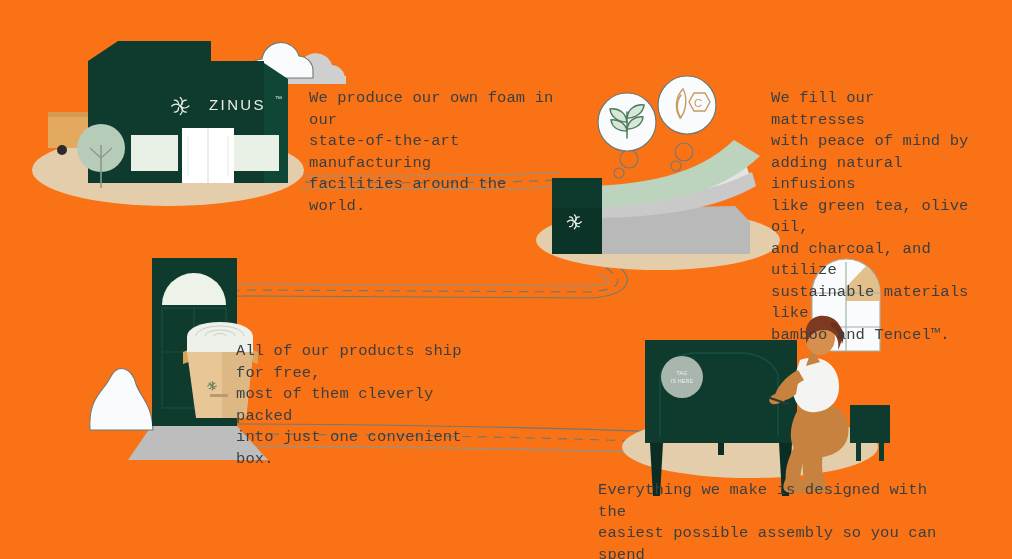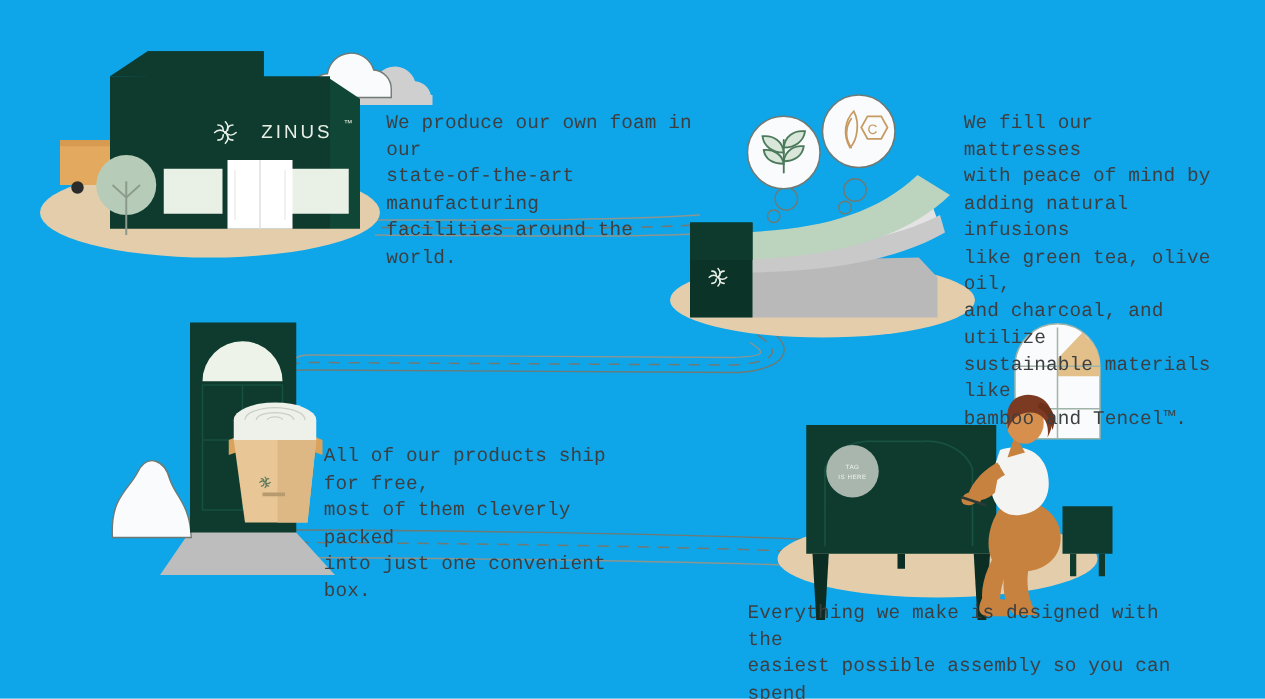--- a/index.html
+++ b/index.html
@@ -2,35 +2,35 @@
 <html><head>
 <meta charset="utf-8">
 <style>
   * { margin:0; padding:0; box-sizing:border-box; }
   html,body{
     width:1012px; height:559px;
     background:#fafbfc;
     font-family:"Liberation Sans", sans-serif;
     overflow:hidden;
   }
-  #stage{ position:relative; width:1012px; height:559px; background:#0ea5e9; }
+  #stage{ position:relative; width:1012px; height:559px; background:#f97316; }
   #art{ position:absolute; inset:0; width:1012px; height:559px; }
 
   .txt{
     position:absolute;
     color:#3c3f42;
     font-size:15.5px;
     line-height:21.5px;
     font-family:Liberation Mono, monospace;
     white-space:pre-line;
     letter-spacing:0.1px;
   }
   #text-foam      { left:309px; top:88px;  width:262px; }
   #text-infusions { left:771px; top:88px;  width:200px; }
-  #text-shipping  { left:259px; top:341px; width:250px;margin-top:14px; }
+  #text-shipping  { left:236px; top:341px; width:250px; }
   #text-assembly  { left:598px; top:480px; width:350px; }
 </style>
 </head>
 <body>
 
 <div id="stage">
 
   <svg id="art" viewBox="0 0 1012 559" aria-hidden="true">
     <defs>
       <clipPath id="clipWindow">

